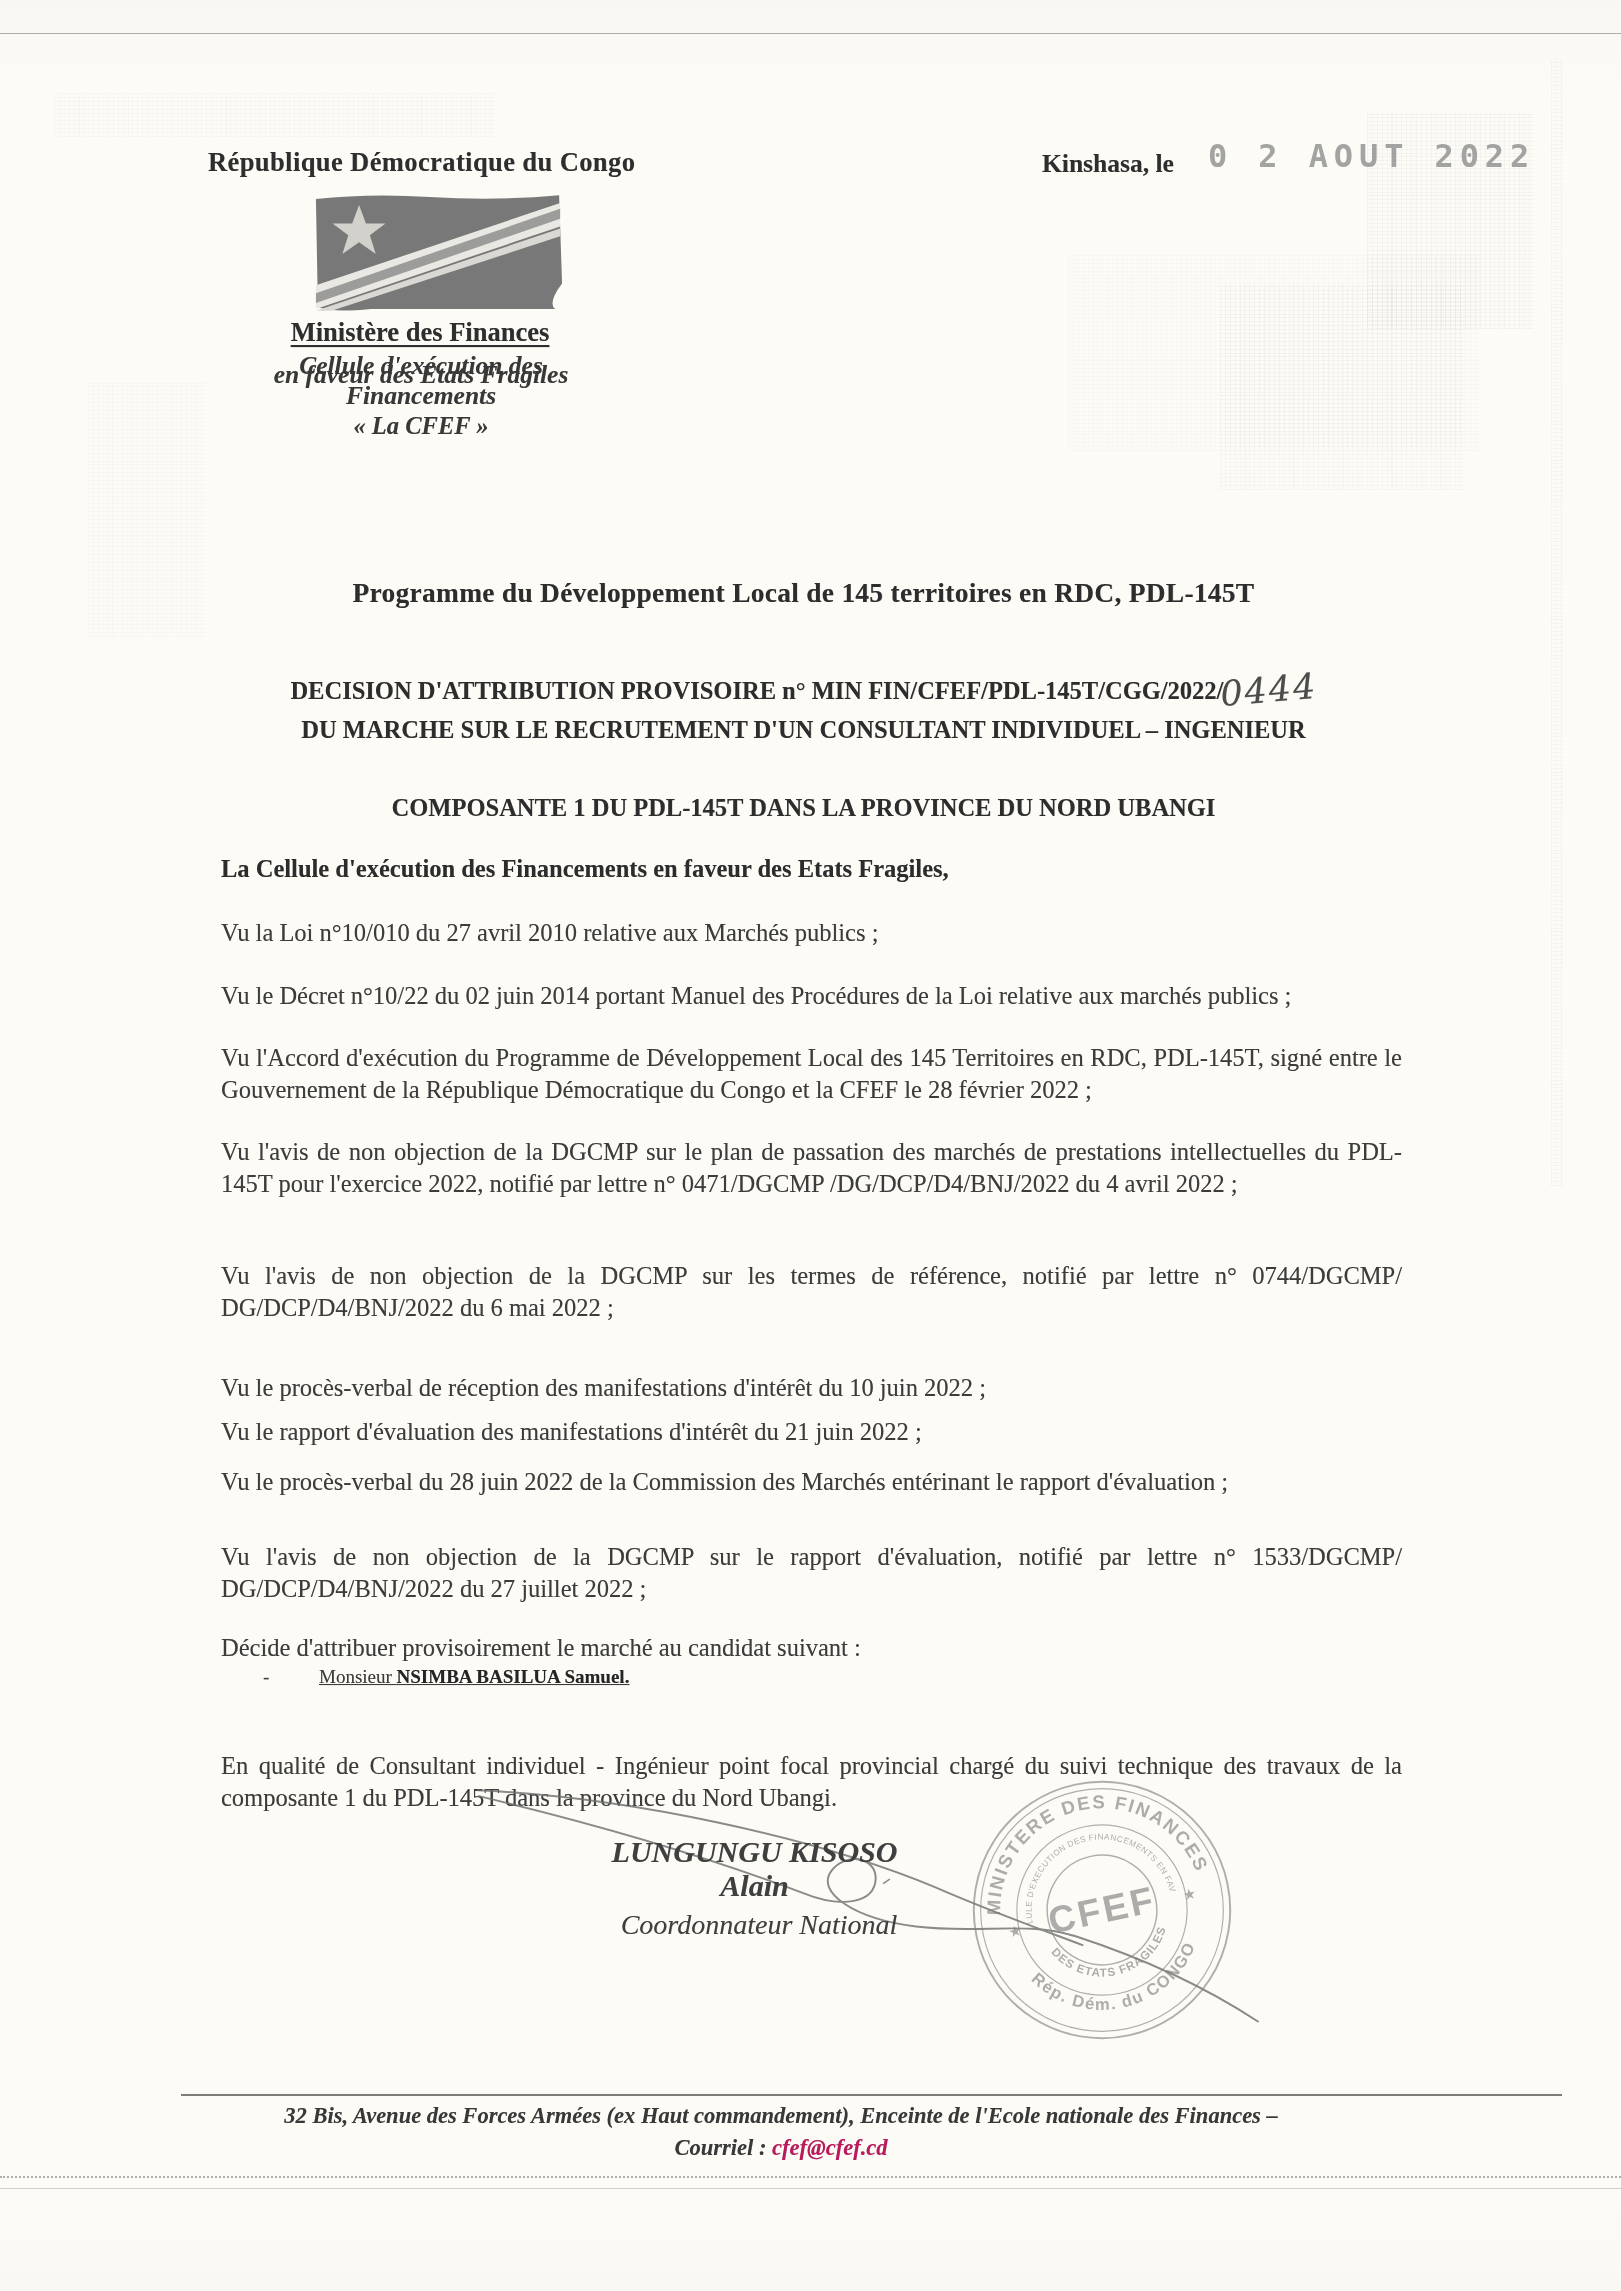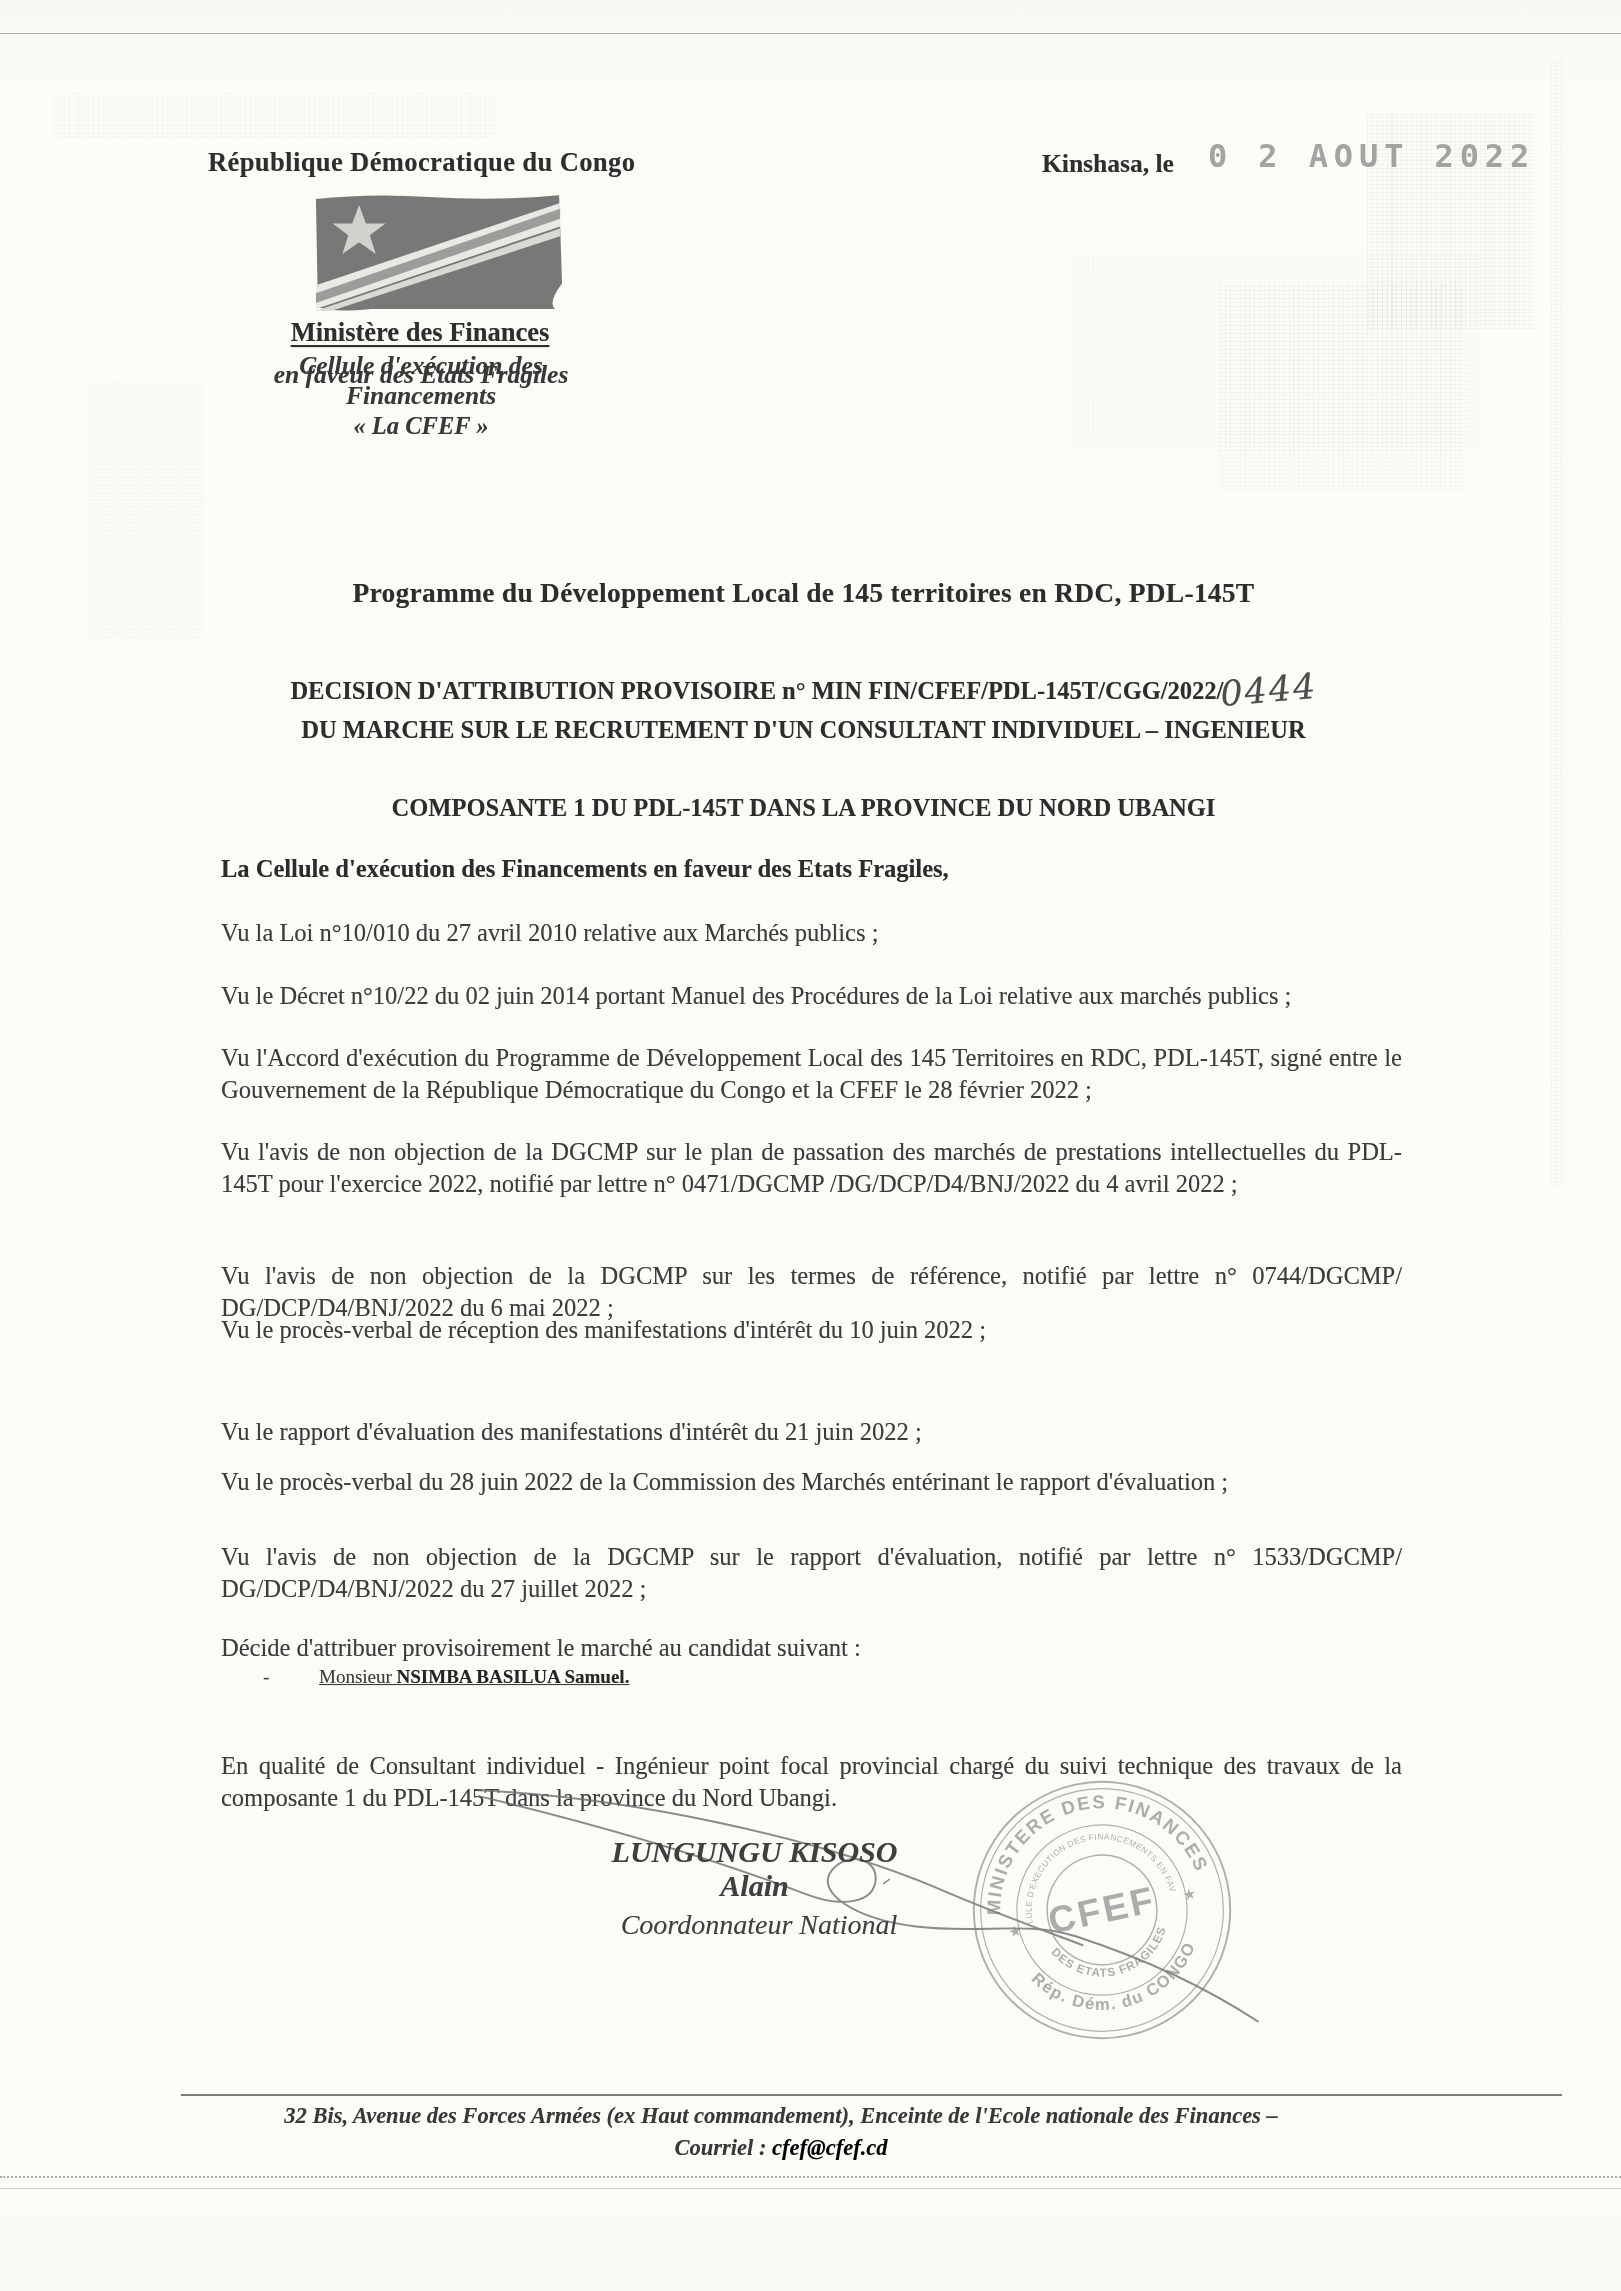--- a/index.html
+++ b/index.html
@@ -29,38 +29,38 @@
   .decision{left:176px;top:668px;width:1255px;text-align:center;font-size:24.5px;
             font-weight:bold;color:#2d2d2d;line-height:39px;
             text-shadow:0.3px 0.3px 0.5px rgba(40,40,40,.3);}
   .handwritten{display:inline-block;font-family:"DejaVu Serif",serif;font-style:italic;
                font-weight:normal;font-size:35px;color:#4d4d4d;transform:rotate(-5deg) translateY(2.9px);
                letter-spacing:2px;margin-left:-3.9px;}
   .bodytext{left:221px;width:1181px;font-size:24.5px;line-height:32px;text-align:justify;
             color:#3c3c3c;text-shadow:0.2px 0.2px 0.4px rgba(50,50,50,.35);}
   .intro{top:828px;font-weight:bold;color:#2c2c2c;}
   .c0{top:892px;} .c1{top:955px;} .c2{top:1017px;} .c3{top:1111px;} .c4{top:1235px;}
-  .c5{top:1282px;margin-top:32px;} .c6{top:1391px;} .c7{top:1454px;margin-top:12px;} .c8{top:1516px;}
+  .c5{top:1340px;margin-top:32px;} .c6{top:1391px;} .c7{top:1454px;margin-top:12px;} .c8{top:1516px;}
   .decide{top:1607px;}
   .candidate{left:263px;top:1666px;width:1078px;font-size:19px;color:#3c3c3c;
              text-shadow:0.2px 0.2px 0.4px rgba(50,50,50,.35);text-decoration:underline;}
   .candidate .dash{display:inline-block;width:56px;}
   .candidate .cname{font-weight:bold;color:#252525;}
   .quality{top:1725px;}
   .sig-name{left:583px;top:1835px;width:343px;text-align:center;font-size:30px;
             font-weight:bold;font-style:italic;color:#3f3f3f;
             text-shadow:0.3px 0.3px 0.5px rgba(50,50,50,.3);}
   .sig-title{left:617px;top:1909px;width:284px;text-align:center;font-size:28px;
              font-style:italic;color:#3f3f3f;text-shadow:0.3px 0.3px 0.5px rgba(50,50,50,.3);}
   .stamp{left:965px;top:1773px;opacity:.62;transform:rotate(-12deg);}
   .signature-svg{left:421px;top:1754px;}
   .footer-rule{left:181px;top:2094px;width:1381px;border-top:2px solid rgba(70,70,70,.7);}
   .footer1{left:0;top:2103px;width:1562px;text-align:center;font-size:22.5px;}
   .footer2{left:0;top:2135px;width:1562px;text-align:center;font-size:22.5px;}
-  .footer2 .email{color:#000000;}
+  .footer2 .email{color:#be185d;}
   .rule-dotted{left:0;top:2176px;width:1621px;border-top:2.9px dotted rgba(120,120,120,.6);}
   .rule-thin{left:0;top:2188px;width:1621px;border-top:1px solid rgba(150,150,150,.45);}
   .noise{background:
       repeating-linear-gradient(0deg,rgba(120,120,120,.16) 0 1px,transparent 1px 3.9px),
       repeating-linear-gradient(90deg,rgba(120,120,120,.13) 0 1px,transparent 1px 4.9px);}
   .np1{left:1367px;top:113px;width:167px;height:216px;opacity:.38;}
   .np2{left:1220px;top:284px;width:245px;height:206px;opacity:.25;}
   .np3{left:54px;top:93px;width:441px;height:44px;opacity:.22;}
   .np4{left:1551px;top:59px;width:11.8px;height:1127px;opacity:.3;}
   .np5{left:88px;top:382px;width:118px;height:255px;opacity:.18;}

